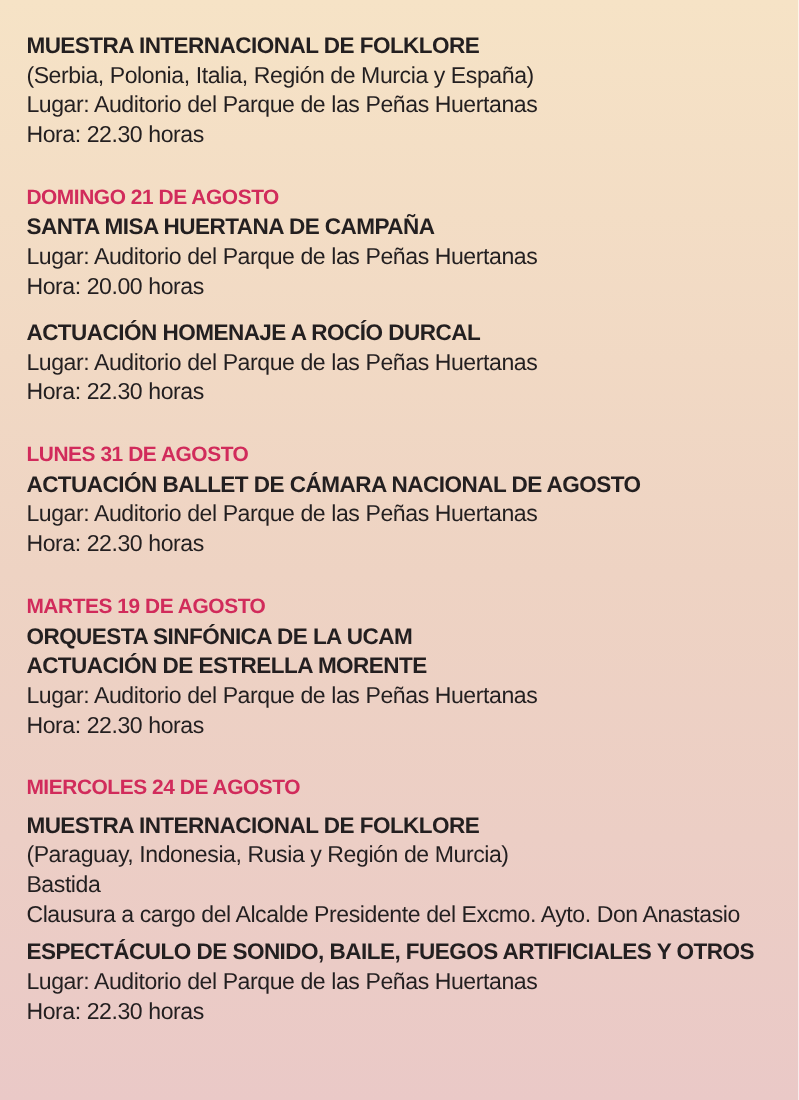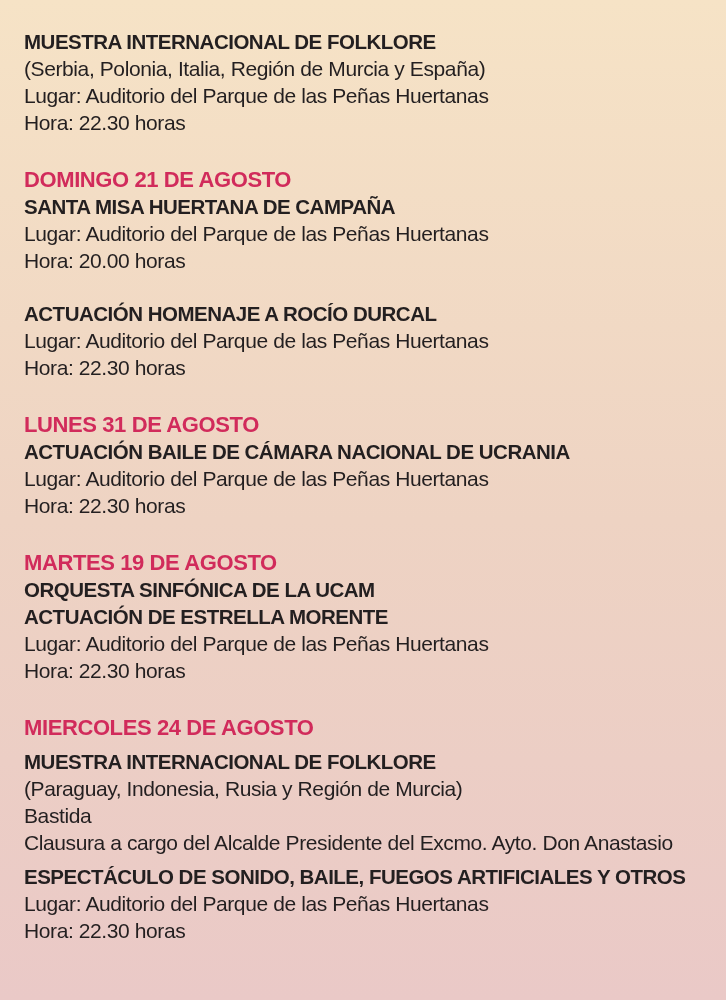--- a/index.html
+++ b/index.html
@@ -27,27 +27,27 @@
     letter-spacing: -0.4px;
     white-space: nowrap;
   }
   .title {
     font-weight: bold;
     font-size: 20.5px;
     letter-spacing: -0.5px;
   }
   .date {
     font-weight: bold;
-    font-size: 22px;
+    font-size: 19px;
     letter-spacing: -0.4px;
     color: var(--accent);
   }
   .note { font-weight: normal; font-size: 21px; letter-spacing: -0.4px; }
   .sec-gap   { margin-top: 30px; }
-  .event-gap { margin-top: 26px; }
+  .event-gap { margin-top: 15px; }
   .para-gap  { margin-top: 7px; }
 </style>
 </head>
 <body>
 
 <div class="page">
 
   <section>
     <div class="event">
       <div class="line title">MUESTRA INTERNACIONAL DE FOLKLORE</div>
@@ -67,21 +67,21 @@
     <div class="event event-gap">
       <div class="line title">ACTUACIÓN HOMENAJE A ROCÍO DURCAL</div>
       <div class="line">Lugar: Auditorio del Parque de las Peñas Huertanas</div>
       <div class="line">Hora: 22.30 horas</div>
     </div>
   </section>
 
   <section class="sec-gap">
     <div class="line date">LUNES 31 DE AGOSTO</div>
     <div class="event">
-      <div class="line title">ACTUACIÓN BAILE DE CÁMARA NACIONAL DE UCRANIA</div>
+      <div class="line title">ACTUACIÓN BALLET DE CÁMARA NACIONAL DE AGOSTO</div>
       <div class="line">Lugar: Auditorio del Parque de las Peñas Huertanas</div>
       <div class="line">Hora: 22.30 horas</div>
     </div>
   </section>
 
   <section class="sec-gap">
     <div class="line date">MARTES 19 DE AGOSTO</div>
     <div class="event">
       <div class="line title">ORQUESTA SINFÓNICA DE LA UCAM</div>
       <div class="line title">ACTUACIÓN DE ESTRELLA MORENTE</div>

